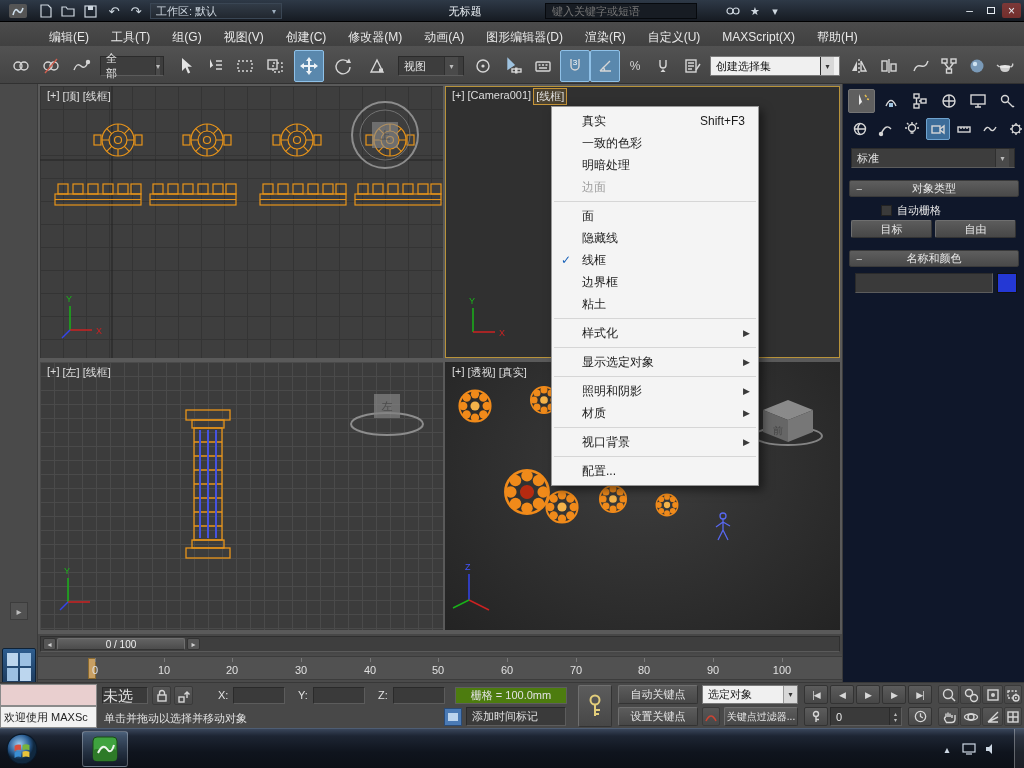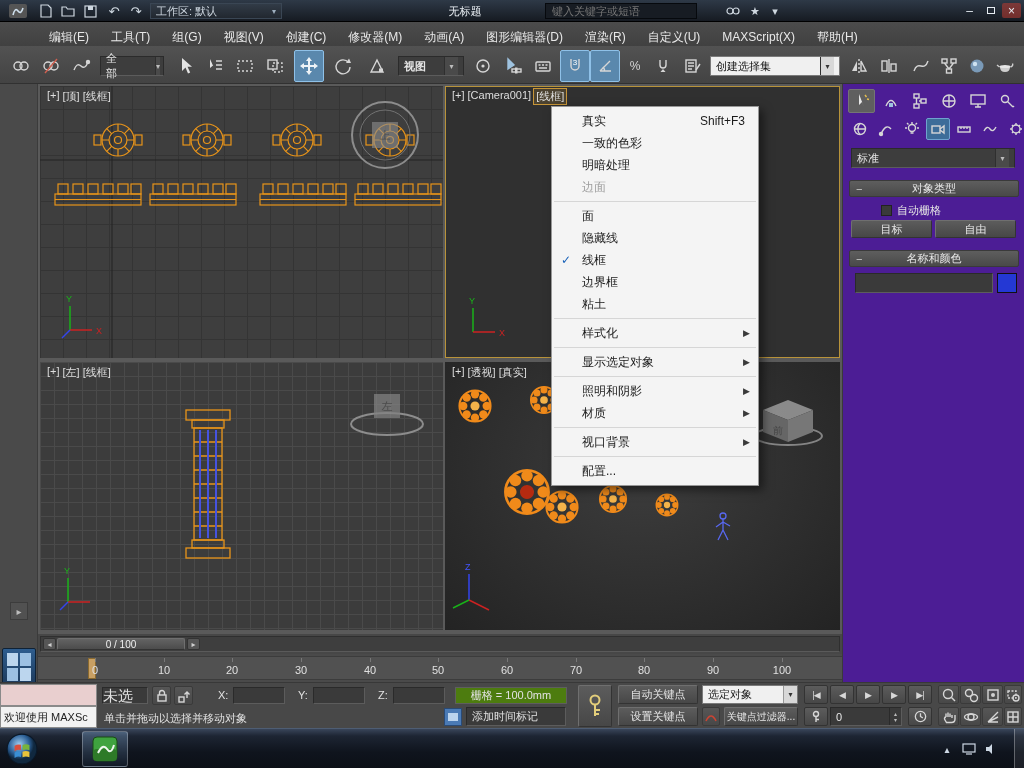--- a/index.html
+++ b/index.html
@@ -41,21 +41,21 @@
   .vpl.hl{border:1px solid #c79538;background:rgba(200,150,50,.18);margin:-1px 0;padding:0 2px;}
   
   #ctxmenu{position:absolute;left:551px;top:106px;width:208px;background:#f4f4f4;border:1px solid #979797;box-shadow:4px 4px 9px rgba(0,0,0,.5);padding:3px 0;z-index:100;}
   .cm-row{position:relative;height:22px;line-height:22px;padding-left:30px;font-size:12px;color:#1b1b1b;cursor:default;}
   .cm-row .sc{position:absolute;right:13px;top:0;color:#1b1b1b;}
   .cm-row .chk{position:absolute;left:9px;top:0;color:#1660b8;font-weight:bold;}
   .cm-row .sub{position:absolute;right:8px;top:0;font-size:9px;color:#3a3a3a;}
   .cm-row.disabled{color:#9e9e9e;}
   .cm-sep{height:1px;background:#d6d6d6;margin:3px 2px;}
   
-  #cmdpanel{position:absolute;left:842px;top:84px;width:182px;height:598px;background:#4c1d95;border-left:1px solid #3a3a3a;}
+  #cmdpanel{position:absolute;left:842px;top:84px;width:182px;height:598px;background:#0f172a;border-left:1px solid #3a3a3a;}
   .cp-tab{position:absolute;width:27px;height:24px;display:flex;align-items:center;justify-content:center;border:1px solid transparent;border-radius:2px;}
   .cp-tab.active{background:#5f5f5f;border-color:#757575;}
   .cp-sub{position:absolute;width:24px;height:22px;display:flex;align-items:center;justify-content:center;border:1px solid transparent;border-radius:2px;}
   .cp-sub.active{background:#3d6d99;border-color:#6fa3cf;}
   .rollout{position:absolute;left:6px;width:170px;height:17px;background:linear-gradient(#5e5e5e,#494949);border:1px solid #3a3a3a;border-radius:2px;color:#e9e9e9;font-size:11px;display:flex;align-items:center;justify-content:center;}
   .rollout .minus{position:absolute;left:6px;color:#cfcfcf;}
   .btn3d{background:linear-gradient(#5c5c5c,#474747);border:1px solid #333;border-top-color:#6f6f6f;border-left-color:#6f6f6f;color:#e6e6e6;font-size:11px;display:flex;align-items:center;justify-content:center;border-radius:2px;}
   .inset{background:#3a3a3a;border:1px solid #2a2a2a;border-bottom-color:#5c5c5c;border-right-color:#5c5c5c;}
   
   #timeslider{position:absolute;left:38px;top:634px;width:804px;height:20px;background:#474747;}
@@ -202,21 +202,21 @@
           <path d="M15.5 6.5 A7 7 0 1 0 17 11"></path>
           <path d="M13 7 L18 7 L16 2.5 Z" fill="#d6d6d6" stroke="none"></path>
         </svg>
       </div>
     <div class="tbtn" style="left:362px;">
         <svg class="tico" width="20" height="20" viewBox="0 0 20 20">
           <path d="M4 16 H16 L10 4 Z"></path>
           <rect x="12" y="12.5" width="4" height="3.5" fill="#d6d6d6" stroke="none"></rect>
         </svg>
       </div>
-    <div class="dd" style="left:398px;width:66px;font-weight:bold;">
+    <div class="dd" style="left:398px;width:66px;">
         <span>视图</span>
         <span class="arr">▾</span>
       </div>
     <div class="tbtn" style="left:468px;">
         <svg class="tico" width="20" height="20" viewBox="0 0 20 20">
           <circle cx="10" cy="10" r="6"></circle>
           <circle cx="10" cy="10" r="1.6" fill="#d6d6d6" stroke="none"></circle>
         </svg>
       </div>
     <div class="tbtn" style="left:498px;">

